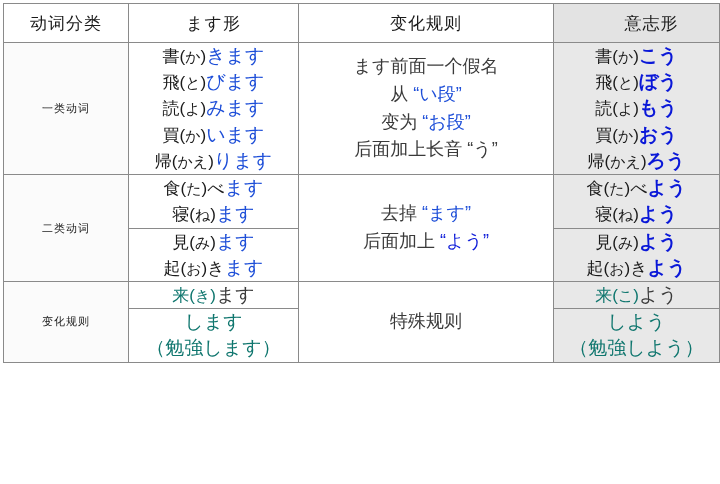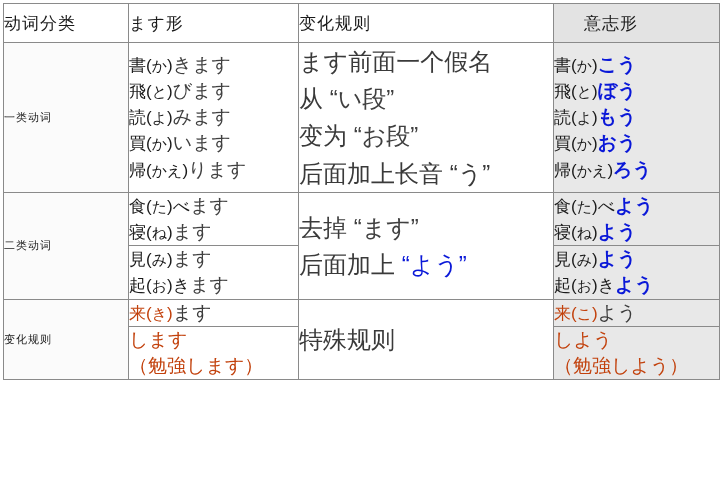--- a/index.html
+++ b/index.html
@@ -23,20 +23,21 @@
   table.grammar {
     border-collapse: collapse;
     table-layout: fixed;
     width: 716px;
     margin: 3px 0 0 3px;
     background: #ffffff;
   }
   table.grammar td {
     border: 1px solid #8a8a8a;
     vertical-align: middle;
+    text-align: center;
     padding: 0;
   }
   
   col.c1 { width: 125px; }
   col.c2 { width: 170px; }
   col.c3 { width: 255px; }
   col.c4 { width: 166px; }
 
   .hdr {
     height: 38px;
@@ -53,31 +54,31 @@
   }
 
   .listcell {
     font-size: 19px;
     line-height: 1.38;
     padding: 8px 4px;
   }
   .listcell.shade { background: #e8e8e8; }
 
   .rulecell {
-    font-size: 24px;
+    font-size: 18px;
     line-height: 1.55;
     padding: 8px 6px;
     color: #3a3a3a;
   }
 
   .line { white-space: nowrap; }
 
-  .red  { color: #404040; }
+  .red  { color: #1d4ed8; }
   .blue { color: #0a18d8; }
-  .green{ color: #c2410c; }
+  .green{ color: #0f766e; }
   .gray { color: #3a3a3a; }
   .bold { font-weight: bold; }
 
   .small { font-size: 17px; margin-top: 24px; }
   .ruby  { font-size: 15px; }
   .quote { letter-spacing: 0; margin-top: 32px; }
 </style>
 </head>
 <body>
 

